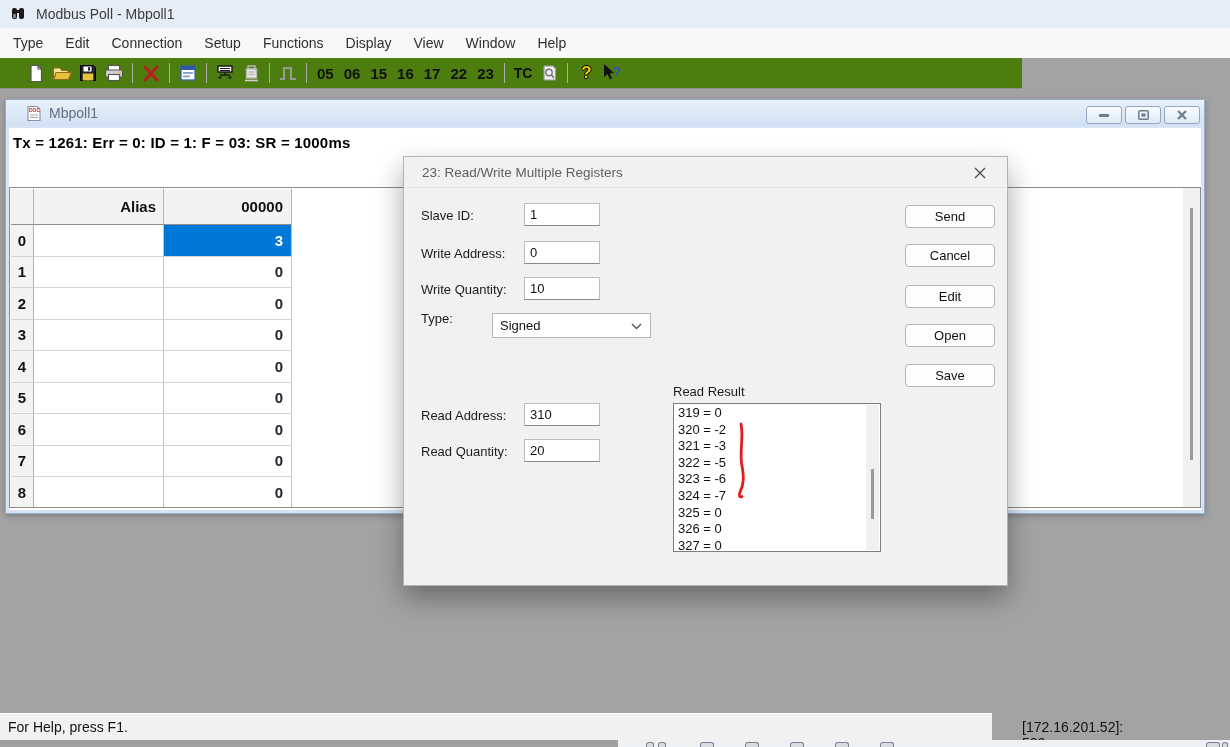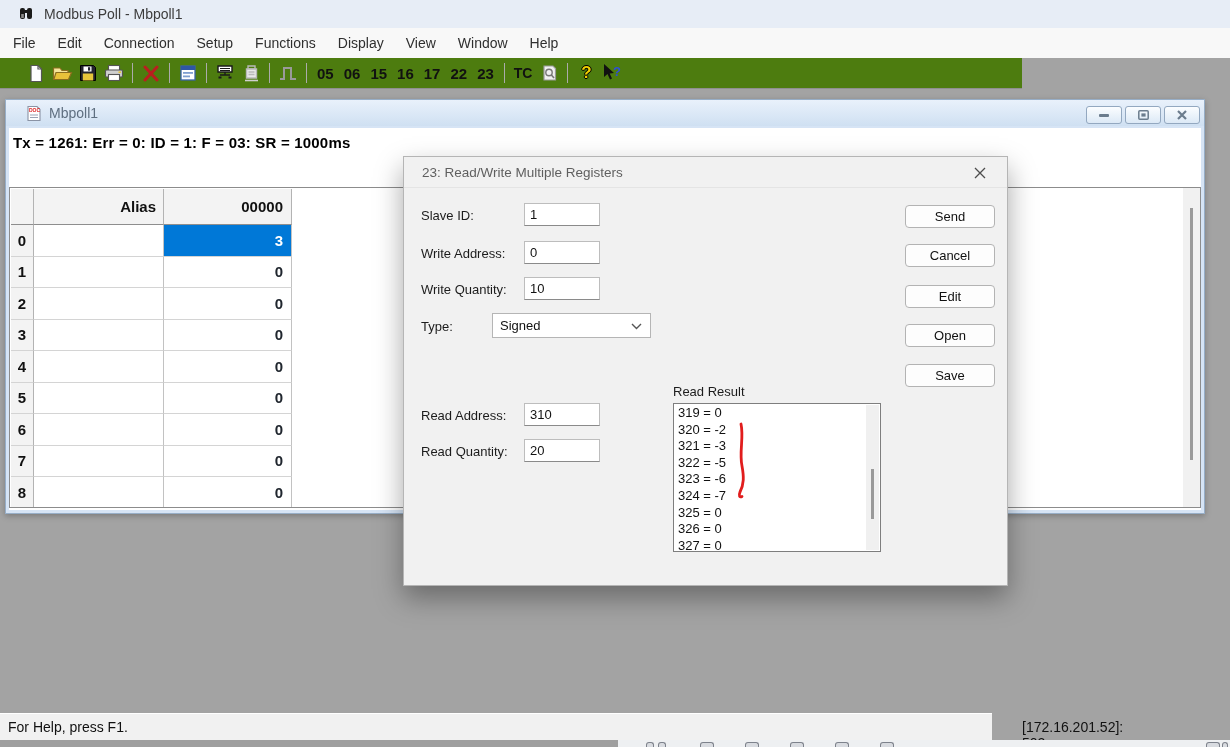--- a/index.html
+++ b/index.html
@@ -1,21 +1,21 @@
 <!DOCTYPE html>
 <html><head>
 <meta charset="utf-8">
 <style>
   * { margin:0; padding:0; box-sizing:border-box; }
   html,body { width:1230px; height:747px; overflow:hidden; }
   body { font-family:"Liberation Sans", sans-serif; position:relative; background:#a3a3a3; }
   .stage { position:absolute; inset:0; width:1230px; height:747px; }
 
   
-  .titlebar { position:absolute; left:0; top:0; width:1230px; height:28px; background:#e7edf6; display:flex; align-items:center; padding-left:18px; }
+  .titlebar { position:absolute; left:0; top:0; width:1230px; height:28px; background:#e7edf6; display:flex; align-items:center; padding-left:10px; }
   .app-title { font-size:14px; color:#3c3c3c; margin-left:8px; }
   .menubar { position:absolute; left:0; top:28px; width:1230px; height:30px; background:#f8f8f8; display:flex; align-items:center; padding-left:2px; }
   .menu-item { font-size:14px; color:#2f2f2f; padding:0 11px; line-height:30px; cursor:default; }
   .toolbar { position:absolute; left:0; top:58px; width:1022px; height:31px; background:#4d7c0f; border-bottom:1px solid #8f8f8f; display:flex; align-items:center; padding-left:23px; }
   .tbtn { width:26px; height:24px; display:flex; align-items:center; justify-content:center; }
   .tsep { width:1px; height:20px; background:#ababab; margin:0 5px; }
   .tnum { font-size:15px; font-weight:bold; color:#111; padding:0 5px; }
   .ttc { font-size:14px; font-weight:bold; color:#111; padding:0 4px; }
   .qmark { font-size:17px; font-weight:bold; color:#f2d000; text-shadow:-1px 0 #000, 1px 0 #000, 0 -1px #000, 0 1px #000; }
 
@@ -77,21 +77,21 @@
     <svg width="18" height="18" viewBox="0 0 18 18">
       <rect x="2" y="3" width="5" height="11" rx="2" fill="#1a1a1a"></rect>
       <rect x="9" y="3" width="5" height="11" rx="2" fill="#1a1a1a"></rect>
       <rect x="6" y="5" width="4" height="3" fill="#1a1a1a"></rect>
       <rect x="3.2" y="9" width="2.6" height="4" fill="#fff" opacity="0.5"></rect>
     </svg>
     <span class="app-title">Modbus Poll - Mbpoll1</span>
   </div>
 
   <div class="menubar">
-    <span class="menu-item">File</span>
+    <span class="menu-item">Type</span>
     <span class="menu-item">Edit</span>
     <span class="menu-item">Connection</span>
     <span class="menu-item">Setup</span>
     <span class="menu-item">Functions</span>
     <span class="menu-item">Display</span>
     <span class="menu-item">View</span>
     <span class="menu-item">Window</span>
     <span class="menu-item">Help</span>
   </div>
 
@@ -299,21 +299,21 @@
 
     <span class="dlabel" style="top:51px">Slave ID:</span>
     <input class="dinput" style="top: 46px;" value="1">
 
     <span class="dlabel" style="top:89px">Write Address:</span>
     <input class="dinput" style="top: 84px;" value="0">
 
     <span class="dlabel" style="top:125px">Write Quantity:</span>
     <input class="dinput" style="top: 120px;" value="10">
 
-    <span class="dlabel" style="top:162px">Type:</span>
+    <span class="dlabel" style="top:154px">Type:</span>
     <div class="dselect">
       <span>Signed</span>
       <svg class="chev" width="11" height="7" viewBox="0 0 11 7">
           <path d="M1 1 L5.5 5.5 L10 1" fill="none" stroke="#555" stroke-width="1.4"></path>
         </svg>
     </div>
 
     <span class="dlabel" style="top:251px">Read Address:</span>
     <input class="dinput" style="top: 246px;" value="310">
 

